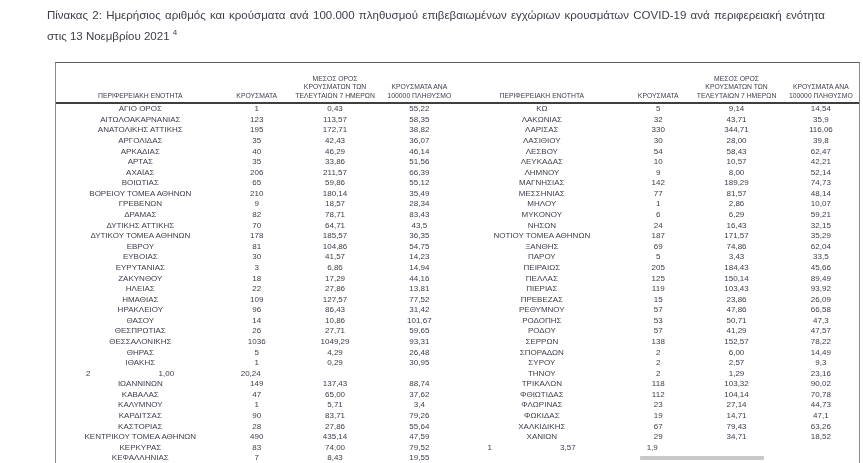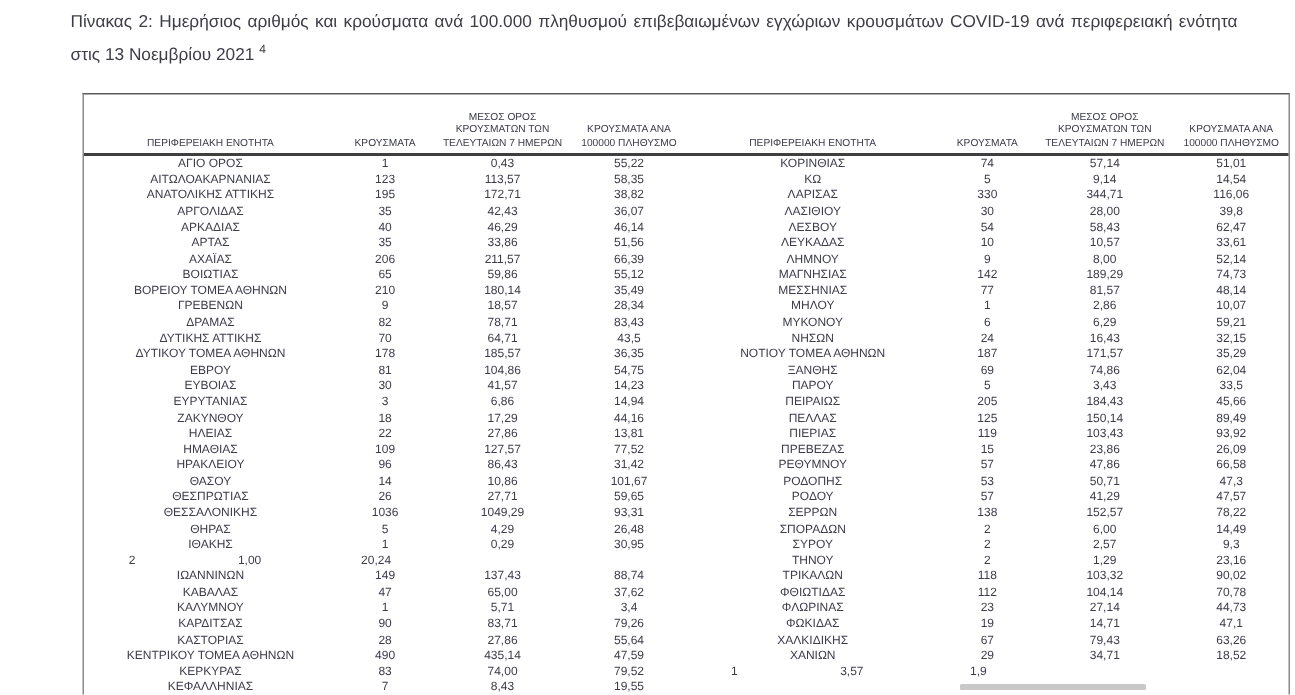--- a/index.html
+++ b/index.html
@@ -270,32 +270,32 @@
         </div>
         <div class="trow">
           <div class="tcell c0">ΚΕΦΑΛΛΗΝΙΑΣ</div>
           <div class="tcell c1">7</div>
           <div class="tcell c2">8,43</div>
           <div class="tcell c3">19,55</div>
         </div>
       </div>
     <div class="body-half">
         <div class="trow">
-          <div class="tcell c0">ΚΟΡΙΝΘΙΑΣ</div>
-          <div class="tcell c1">74</div>
-          <div class="tcell c2">57,14</div>
-          <div class="tcell c3">51,01</div>
-        </div>
-        <div class="trow">
           <div class="tcell c0">ΚΩ</div>
           <div class="tcell c1">5</div>
           <div class="tcell c2">9,14</div>
           <div class="tcell c3">14,54</div>
         </div>
         <div class="trow">
+          <div class="tcell c0">ΛΑΚΩΝΙΑΣ</div>
+          <div class="tcell c1">32</div>
+          <div class="tcell c2">43,71</div>
+          <div class="tcell c3">35,9</div>
+        </div>
+        <div class="trow">
           <div class="tcell c0">ΛΑΡΙΣΑΣ</div>
           <div class="tcell c1">330</div>
           <div class="tcell c2">344,71</div>
           <div class="tcell c3">116,06</div>
         </div>
         <div class="trow">
           <div class="tcell c0">ΛΑΣΙΘΙΟΥ</div>
           <div class="tcell c1">30</div>
           <div class="tcell c2">28,00</div>
           <div class="tcell c3">39,8</div>
@@ -303,21 +303,21 @@
         <div class="trow">
           <div class="tcell c0">ΛΕΣΒΟΥ</div>
           <div class="tcell c1">54</div>
           <div class="tcell c2">58,43</div>
           <div class="tcell c3">62,47</div>
         </div>
         <div class="trow">
           <div class="tcell c0">ΛΕΥΚΑΔΑΣ</div>
           <div class="tcell c1">10</div>
           <div class="tcell c2">10,57</div>
-          <div class="tcell c3">33,61</div>
+          <div class="tcell c3">42,21</div>
         </div>
         <div class="trow">
           <div class="tcell c0">ΛΗΜΝΟΥ</div>
           <div class="tcell c1">9</div>
           <div class="tcell c2">8,00</div>
           <div class="tcell c3">52,14</div>
         </div>
         <div class="trow">
           <div class="tcell c0">ΜΑΓΝΗΣΙΑΣ</div>
           <div class="tcell c1">142</div>

